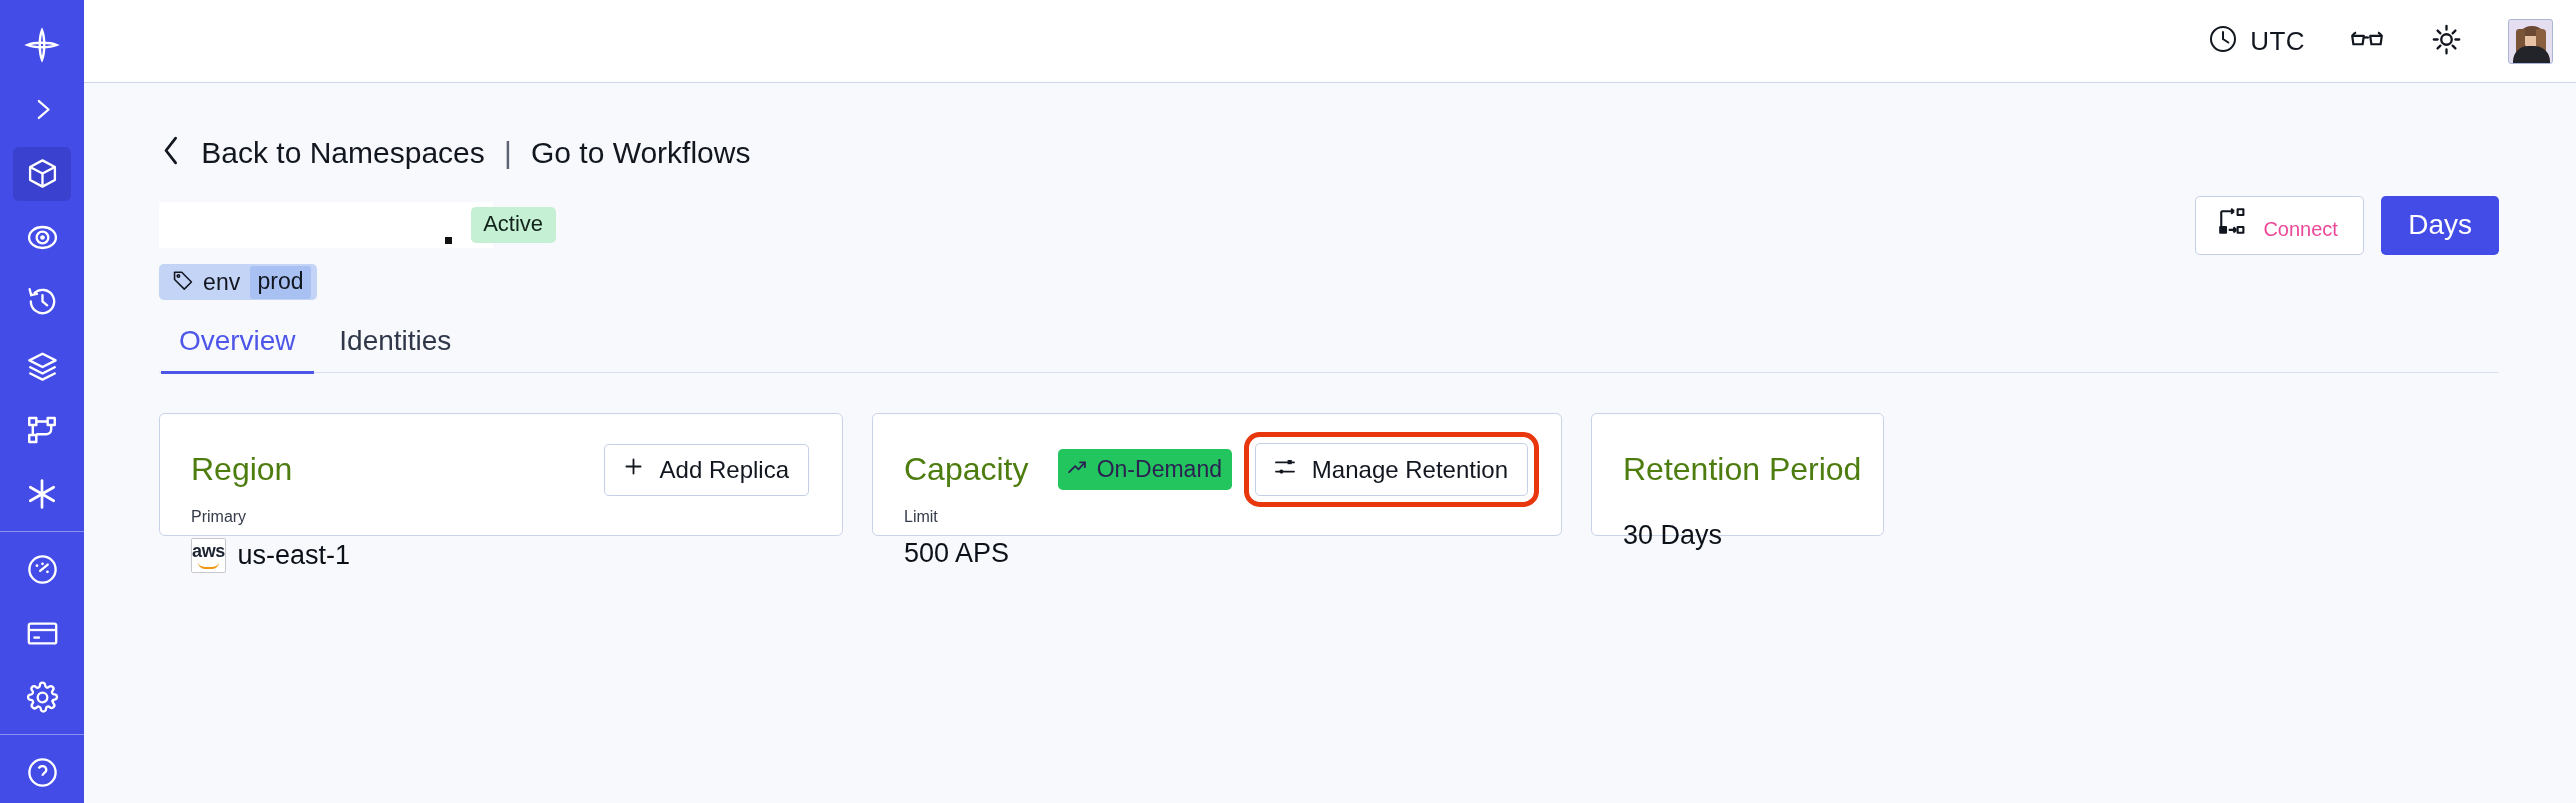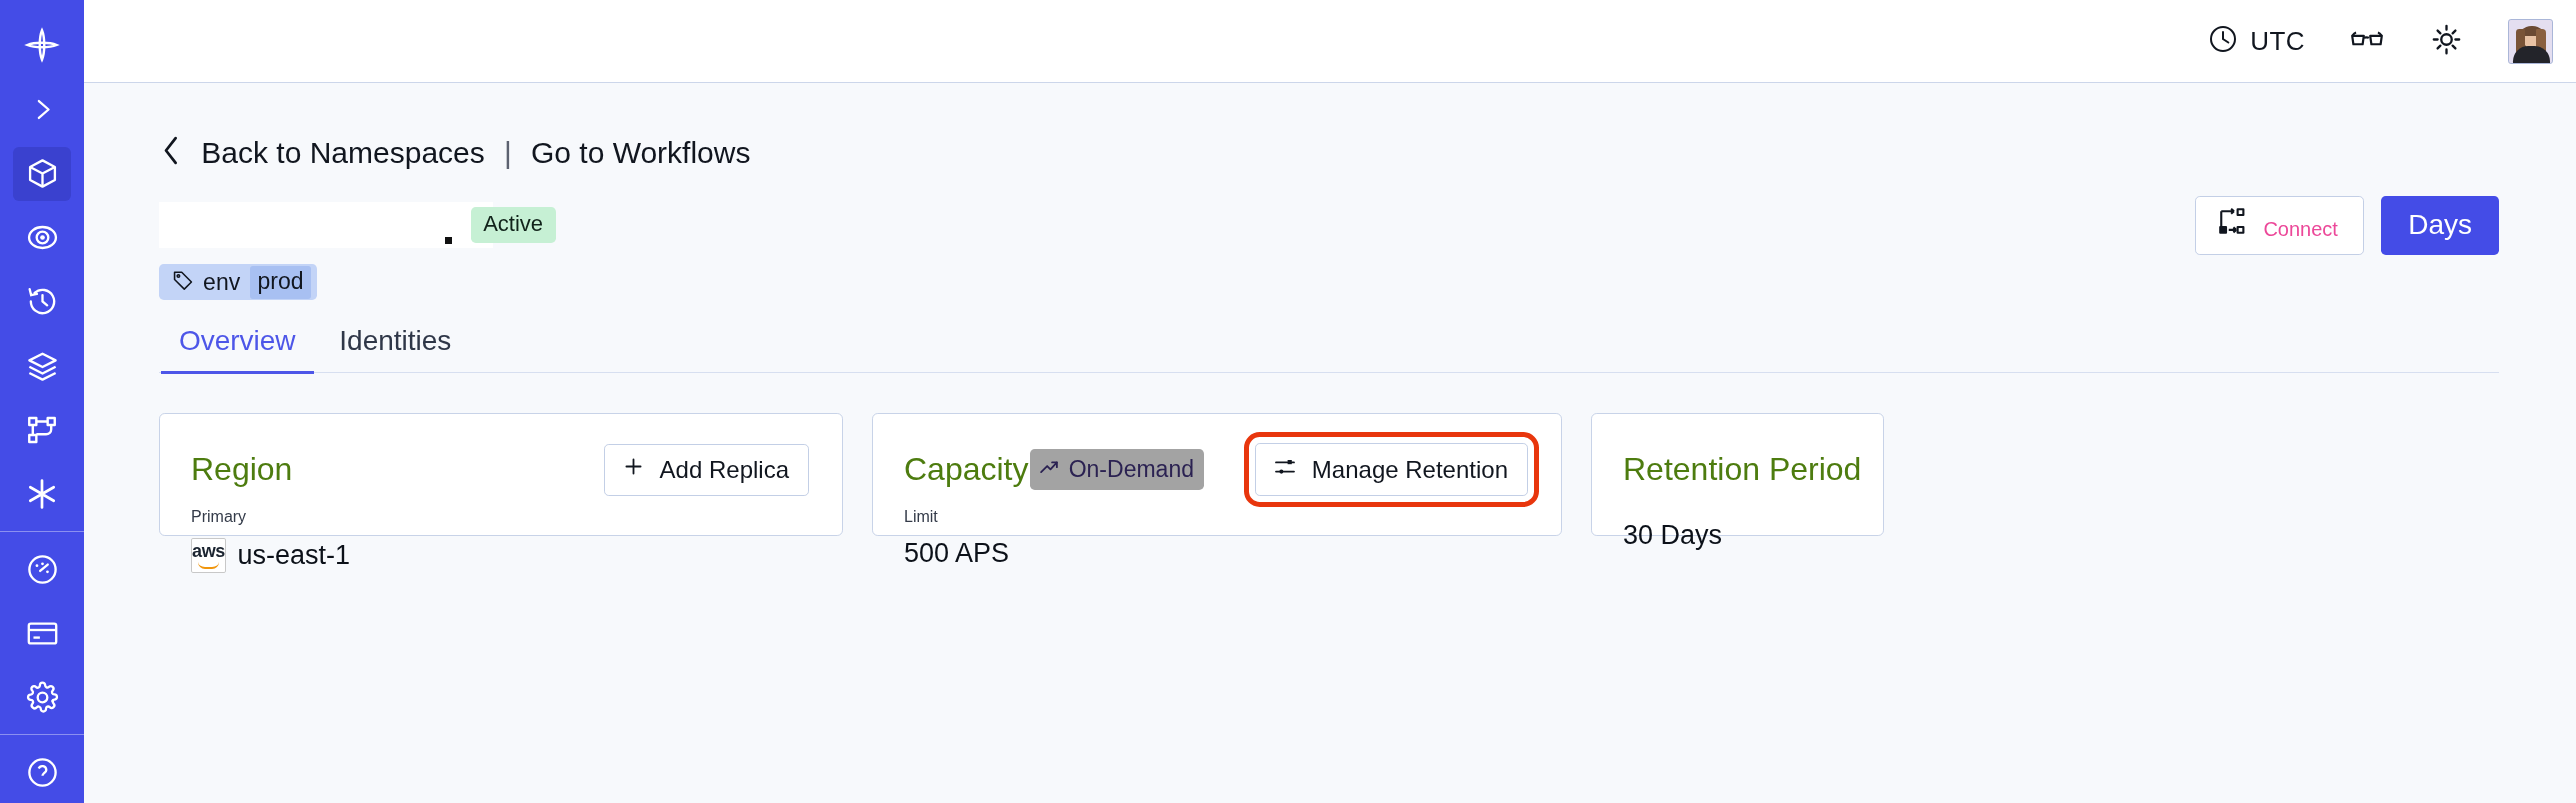--- a/index.html
+++ b/index.html
@@ -286,22 +286,22 @@
   .card-title {
     font-size: 32px;
     color: #4d7c0f;
     font-weight: 400;
     white-space: nowrap;
   }
   .badge-ondemand {
     display: flex;
     align-items: center;
     gap: 8.6px;
-    margin-left: 1px;
-    background: #a3a3a3;
+    margin-left: 29px;
+    background: #22c55e;
     color: #2b2252;
     font-size: 23px;
     border-radius: 4.8px;
     padding: 6.7px 10.5px 7.7px 8.6px;
     line-height: 1;
     white-space: nowrap;
   }
   .card-action {
     margin-left: auto;
     display: flex;

